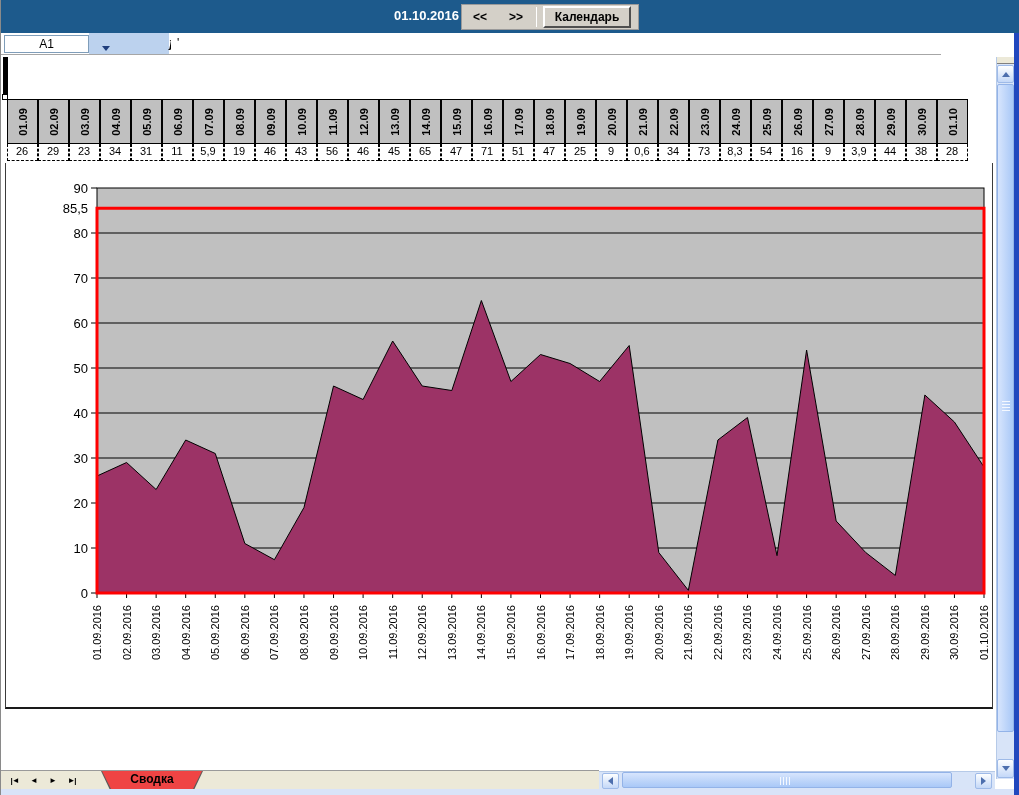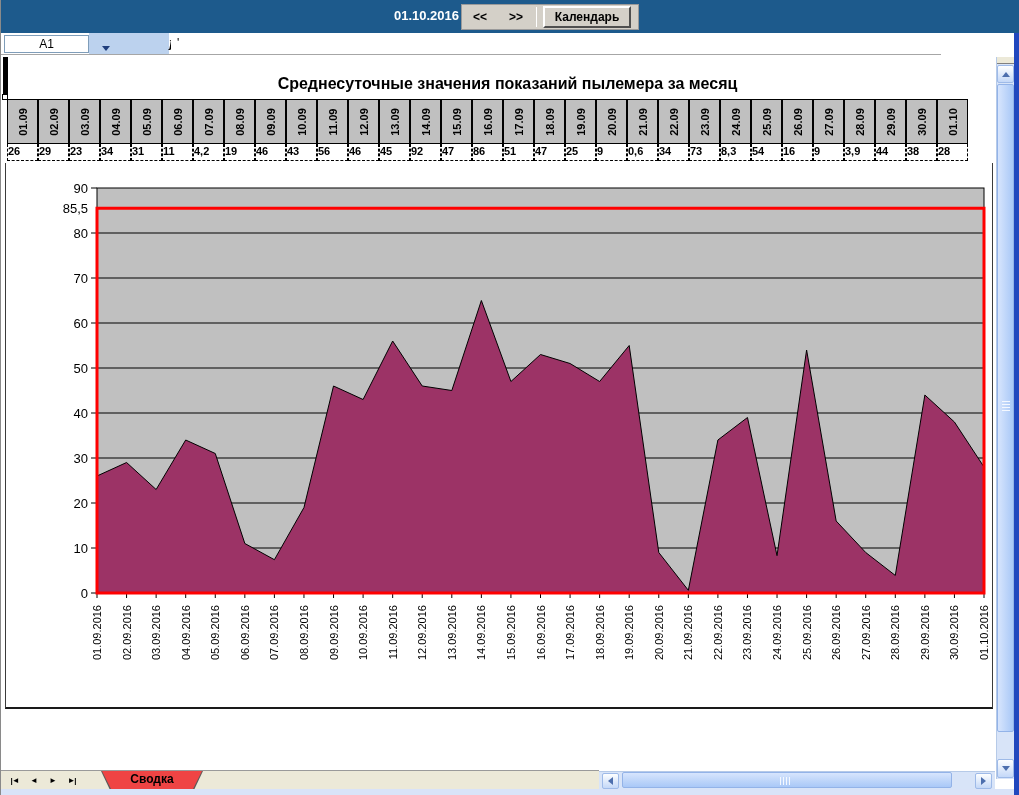--- a/index.html
+++ b/index.html
@@ -45,21 +45,21 @@
                  font-weight:bold; color:#000; }
 
   
   .dtable { left:6px; top:44px; }
   .trow { display:grid; grid-template-columns:repeat(31, 31px); }
   .th-cell { height:45px; background:#c0c0c0; border:1px solid #000; position:relative; }
   .th-cell span { position:absolute; left:50%; top:50%;
                   transform:translate(-50%,-50%) rotate(-90deg);
                   font-size:11px; font-weight:bold; white-space:nowrap; }
   .td-cell { height:17px; background:#fff; border:1px dashed #000; border-top:none;
-             font-size:11px; text-align:left; padding:1px 1px 0 0;font-weight:bold; }
+             font-size:11px; text-align:center; padding:1px 1px 0 0; }
 
   
   .chart-object { left:4px; top:108px; width:988px; height:546px; background:#fff;
                   border-left:1px solid #3c3c3c; border-right:1px solid #3c3c3c;
                   border-bottom:2px solid #1a1a1a; }
   .chart-object svg { position:absolute; left:0; top:0; }
 
   
   .v-scroll { left:995px; top:57px; width:18px; height:722px; background:#d8e4f8;
               border-left:1px solid #b6cae8; }
@@ -119,21 +119,20 @@
   <div class="abs fx-block"></div>
   <div class="abs name-drop"><span class="chev-down"></span></div>
   <div class="abs fx-label">fx</div>
   <div class="abs formula-input">'</div>
 </div>
 
 <div class="abs sheet">
   <div class="abs cursor-bar"></div>
   <div class="abs fill-handle"></div>
 
-  <div class="abs chart-title">Среднесуточные значения показаний пылемера за месяц</div>
 
   <div class="abs dtable">
     <div class="trow" id="table-header-row">
         <div class="th-cell">
           <span>01.09</span>
         </div>
         <div class="th-cell">
           <span>02.09</span>
         </div>
         <div class="th-cell">
@@ -224,30 +223,30 @@
           <span>01.10</span>
         </div>
       </div>
     <div class="trow" id="table-value-row">
         <div class="td-cell">26</div>
         <div class="td-cell">29</div>
         <div class="td-cell">23</div>
         <div class="td-cell">34</div>
         <div class="td-cell">31</div>
         <div class="td-cell">11</div>
-        <div class="td-cell">4,2</div>
+        <div class="td-cell">5,9</div>
         <div class="td-cell">19</div>
         <div class="td-cell">46</div>
         <div class="td-cell">43</div>
         <div class="td-cell">56</div>
         <div class="td-cell">46</div>
         <div class="td-cell">45</div>
-        <div class="td-cell">92</div>
+        <div class="td-cell">65</div>
         <div class="td-cell">47</div>
-        <div class="td-cell">86</div>
+        <div class="td-cell">71</div>
         <div class="td-cell">51</div>
         <div class="td-cell">47</div>
         <div class="td-cell">25</div>
         <div class="td-cell">9</div>
         <div class="td-cell">0,6</div>
         <div class="td-cell">34</div>
         <div class="td-cell">73</div>
         <div class="td-cell">8,3</div>
         <div class="td-cell">54</div>
         <div class="td-cell">16</div>

